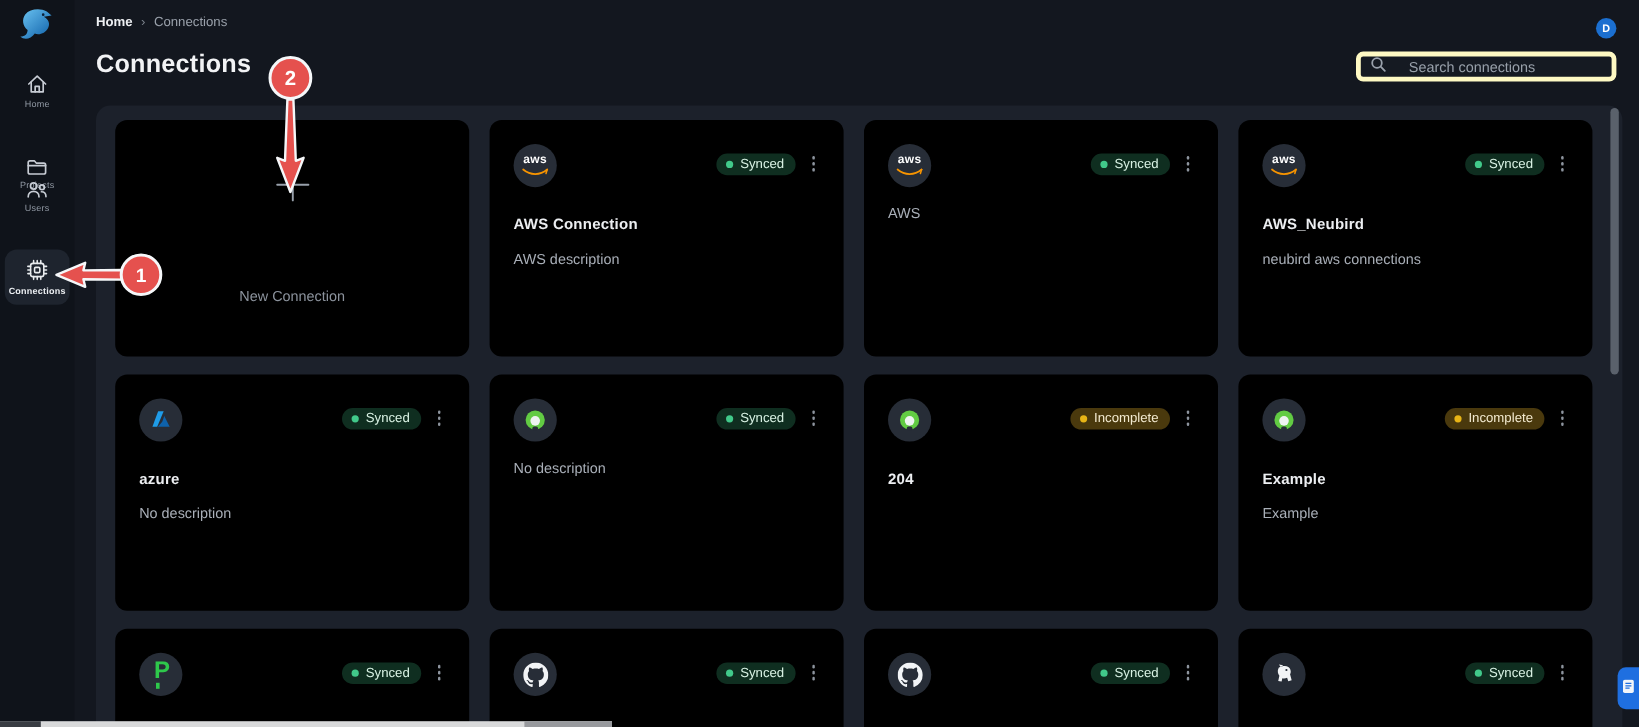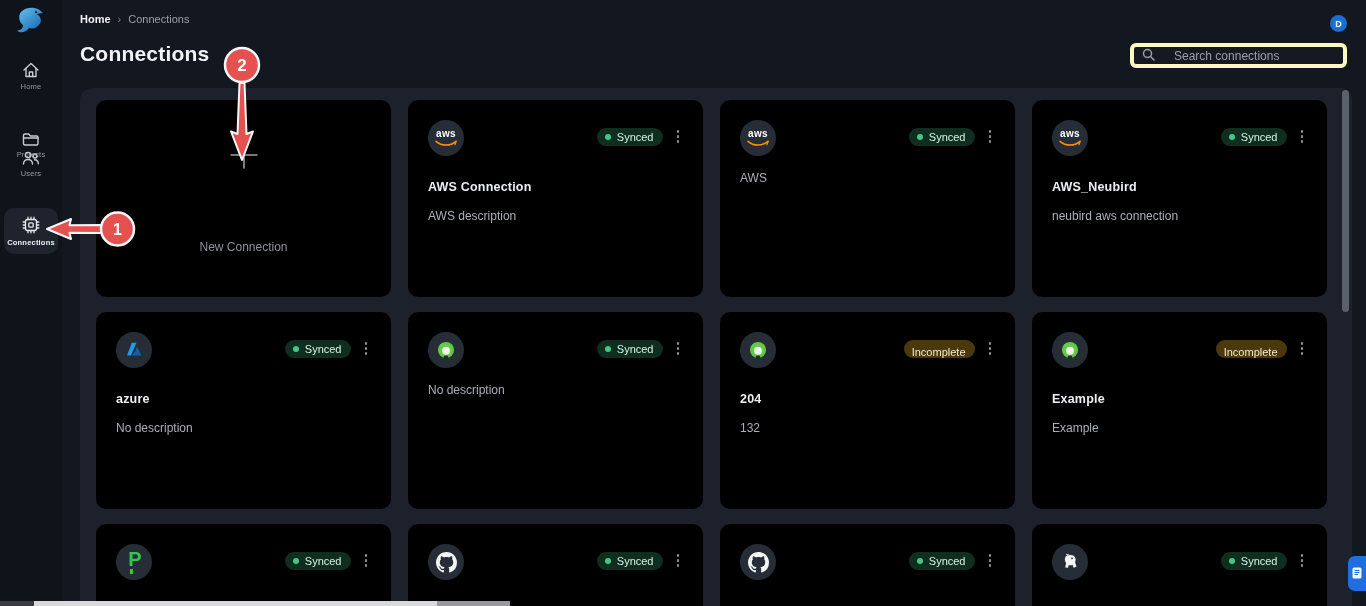--- a/index.html
+++ b/index.html
@@ -29,21 +29,21 @@
   
   .panel { position:absolute; left:80px; top:88px; width:1272px; height:540px; background:#1c212b; border-radius:12px 12px 0 0; z-index:1; }
   .cards-grid { position:absolute; left:16px; top:12px; display:grid; grid-template-columns:repeat(4,295px); grid-auto-rows:197px; gap:15px 17px; }
   .card { background:#000000; border-radius:10px; padding:20px; position:relative; cursor:pointer; }
   .card-top { display:flex; justify-content:space-between; align-items:flex-start; }
   .icon-circle { width:36px; height:36px; border-radius:50%; background:#272d37; display:flex; flex-direction:column; align-items:center; justify-content:center; overflow:hidden; }
   .card-top-right { display:flex; align-items:flex-start; gap:10px; margin-top:8px; }
   .badge { display:inline-flex; align-items:center; gap:6px; height:18px; padding:0 9px 0 8px; border-radius:9px; font-size:11px; }
   .badge.synced { background:#0f2e20; color:#d9f2e4; }
   .badge.synced .dot { background:#41c98a; }
-  .badge.incomplete { background:#4a390d; color:#f3ead0;flex-direction:column; }
+  .badge.incomplete { background:#4a390d; color:#f3ead0; }
   .badge.incomplete .dot { background:#e7b416; }
   .dot { width:6px; height:6px; border-radius:50%; }
   .kebab { display:flex; flex-direction:column; gap:2.5px; padding:2px 4px; cursor:pointer; }
   .kebab i { width:2.5px; height:2.5px; border-radius:50%; background:#8d949e; }
   .card-title { margin-top:24px; font-size:12.5px; font-weight:bold; color:#eceef1; letter-spacing:.2px; }
   .card-desc { margin-top:15px; font-size:12px; color:#a9afb8; }
   .card-new { display:flex; flex-direction:column; align-items:center; justify-content:center; padding-top:16px;gap:40px; }
   .new-label { margin-top:26px; font-size:12px; color:#8c939d; }
   
   .aws-txt { color:#fff; font-size:10px; font-weight:bold; line-height:1; letter-spacing:.3px; }
@@ -216,21 +216,21 @@
           <span class="badge-label">Synced</span>
         </span>
         <span class="kebab">
                 <i></i>
                 <i></i>
                 <i></i>
               </span>
       </div>
     </div>
     <div class="card-title">AWS_Neubird</div>
-    <div class="card-desc">neubird aws connection</div>
+    <div class="card-desc">neubird aws connections</div>
   </div>
 
   <div class="card">
     <div class="card-top">
       <div class="icon-circle">
               <svg width="20" height="18" viewBox="0 0 20 18">
                 <path fill="#1f9ce8" d="M7.8 1.8 L3 14.6 L7 14.6 L12.4 1.8 Z"></path>
                 <path fill="#0e62ab" d="M12.9 5.6 L17.4 14.6 L7.6 14.6 L11.2 10.4 Z"></path>
               </svg>
             </div>
@@ -289,21 +289,20 @@
           <span class="badge-label">Incomplete</span>
         </span>
         <span class="kebab">
                 <i></i>
                 <i></i>
                 <i></i>
               </span>
       </div>
     </div>
     <div class="card-title">204</div>
-    <div class="card-desc">132</div>
   </div>
 
   <div class="card">
     <div class="card-top">
       <div class="icon-circle">
               <svg width="20" height="20" viewBox="0 0 20 20">
                 <circle cx="10" cy="10" r="8" fill="#62cb43"></circle>
                 <circle cx="10" cy="10.7" r="4" fill="#eef3f1"></circle>
                 <rect x="7.6" y="15.4" width="4.8" height="3.2" rx="1.6" fill="#272d37"></rect>
               </svg>

